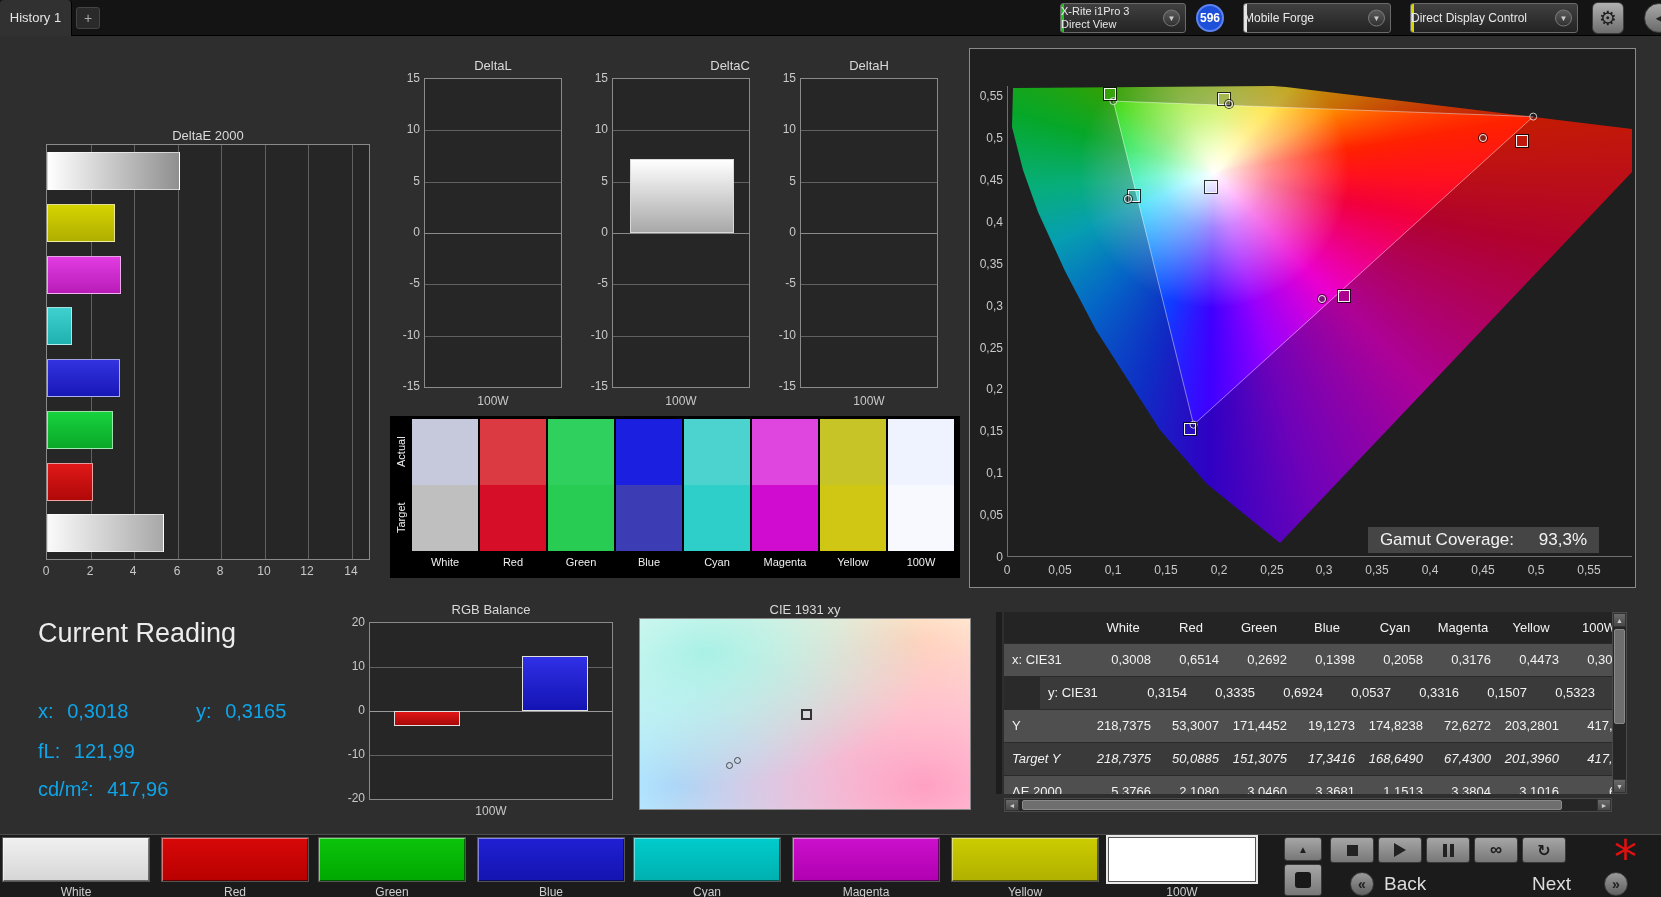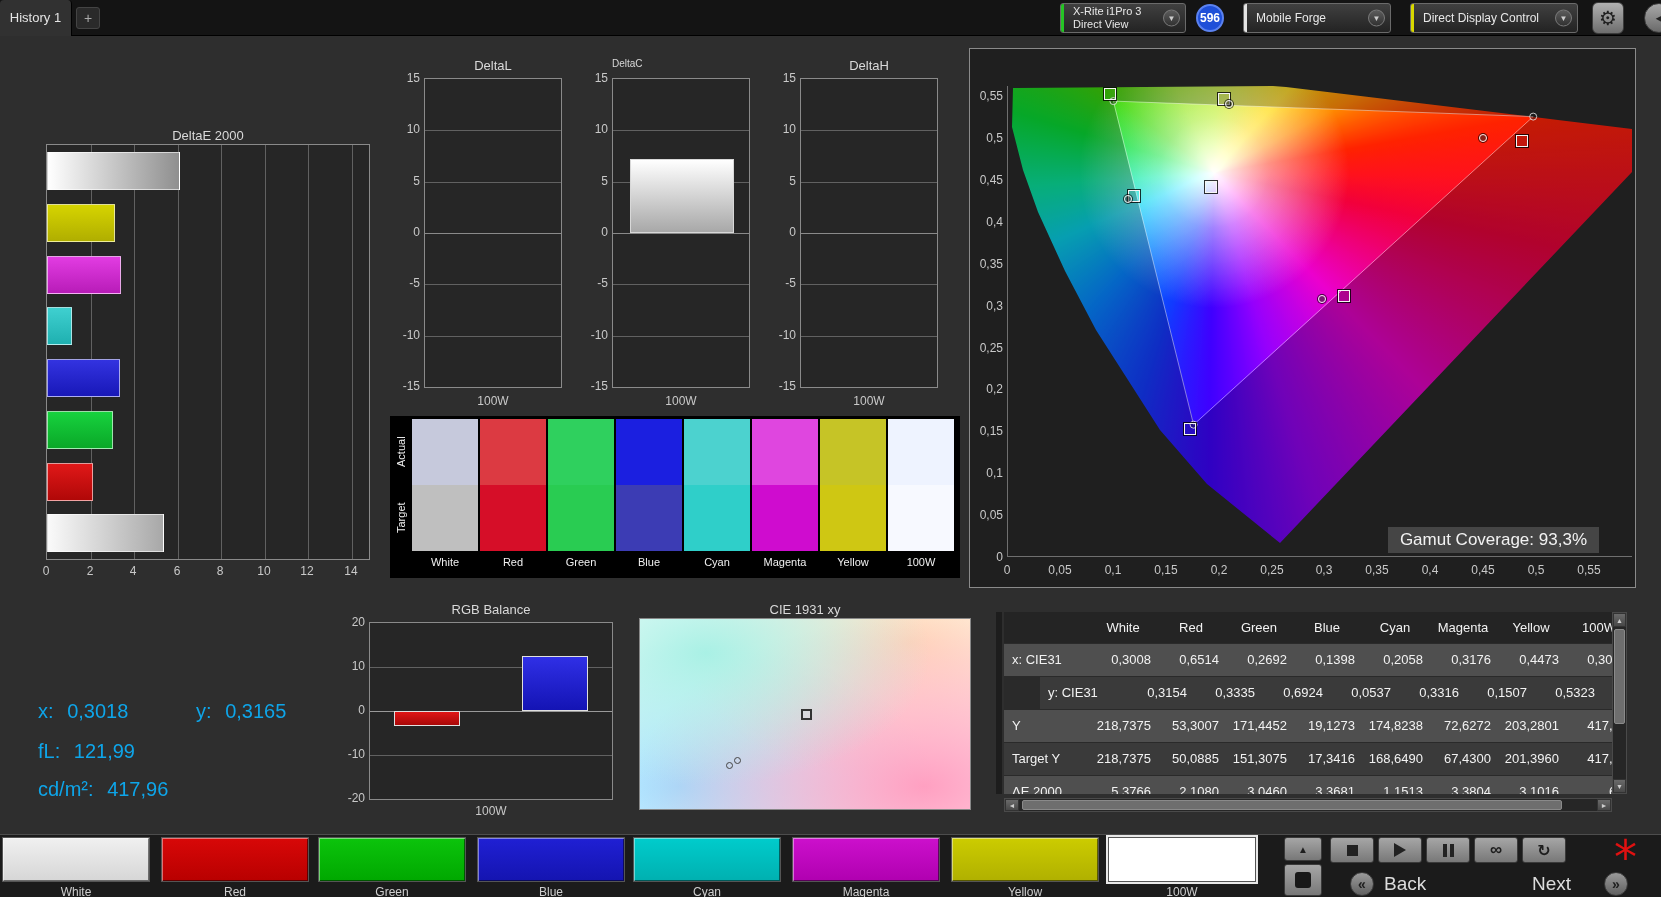--- a/index.html
+++ b/index.html
@@ -12,21 +12,21 @@
   #topbar{position:absolute;left:0;top:0;width:1661px;height:36px;background:#141414;border-bottom:1px solid #000}
   #history-tab{position:absolute;left:0;top:0;width:72px;height:36px;background:#313131;border-right:1px solid #000;
     border-radius:4px 4px 0 0;font-size:13px;line-height:36px;text-align:center;color:#e4e4e4;cursor:pointer}
   #add-tab{position:absolute;left:76px;top:7px;width:24px;height:22px;background:#2a2a2a;border:1px solid #444;border-radius:3px;
     font-size:14px;line-height:20px;text-align:center;color:#aaa;cursor:pointer}
   .dd{position:absolute;top:3px;height:30px;background:linear-gradient(180deg,#404040,#232323);border:1px solid #6a6a6a;
     border-radius:3px;color:#e8e8e8;cursor:pointer;overflow:hidden}
   .dd .accent{position:absolute;left:0;top:0;bottom:0;width:3px}
   .dd .chev{position:absolute;right:5px;top:50%;transform:translateY(-50%);width:17px;height:17px;border-radius:50%;
     background:linear-gradient(180deg,#5c5c5c,#313131);border:1px solid #7a7a7a;font-size:8px;color:#ccc;text-align:center;line-height:15px}
-  .dd .ddtext{position:absolute;left:12px;top:50%;transform:translateY(-50%);font-size:12px;white-space:nowrap}
+  .dd .ddtext{position:absolute;left:0;top:50%;transform:translateY(-50%);font-size:12px;white-space:nowrap}
   .dd .two{font-size:11px;line-height:13px}
   #badge{position:absolute;left:1196px;top:4px;width:28px;height:28px;border-radius:50%;background:#1e4fd8;
     border:2px solid #5b82f0;color:#fff;font-size:12px;font-weight:bold;text-align:center;line-height:24px}
   #gear-btn{position:absolute;left:1592px;top:2px;width:32px;height:32px;border-radius:6px;
     background:linear-gradient(180deg,#b0b0b0,#6e6e6e);border:1px solid #3c3c3c;color:#1e1e1e;font-size:20px;text-align:center;line-height:30px;cursor:pointer}
   #edge-btn{position:absolute;left:1644px;top:3px;width:30px;height:30px;border-radius:50%;
     background:linear-gradient(180deg,#a8a8a8,#6a6a6a);border:1px solid #3c3c3c;color:#222;font-size:11px;text-align:center;line-height:28px;cursor:pointer}
 
   #page-title{position:absolute;left:44px;top:52px;font-size:36px;color:#ececec;letter-spacing:0.5px}
 
@@ -162,21 +162,21 @@
         <div style="position: absolute; left: 0px; top: 15px; width: 26px; text-align: right; font-size: 12px; color: rgb(201, 201, 201);">15</div>
         <div style="position: absolute; left: 0px; top: 66px; width: 26px; text-align: right; font-size: 12px; color: rgb(201, 201, 201);">10</div>
         <div style="position: absolute; left: 0px; top: 118px; width: 26px; text-align: right; font-size: 12px; color: rgb(201, 201, 201);">5</div>
         <div style="position: absolute; left: 0px; top: 169px; width: 26px; text-align: right; font-size: 12px; color: rgb(201, 201, 201);">0</div>
         <div style="position: absolute; left: 0px; top: 220px; width: 26px; text-align: right; font-size: 12px; color: rgb(201, 201, 201);">-5</div>
         <div style="position: absolute; left: 0px; top: 272px; width: 26px; text-align: right; font-size: 12px; color: rgb(201, 201, 201);">-10</div>
         <div style="position: absolute; left: 0px; top: 323px; width: 26px; text-align: right; font-size: 12px; color: rgb(201, 201, 201);">-15</div>
         <div style="position: absolute; left: 30px; top: 338px; width: 138px; text-align: center; font-size: 12px; color: rgb(201, 201, 201);">100W</div>
       </div>
       <div style="position: absolute; left: 582px; top: 56px; width: 200px; height: 360px;">
-        <div style="position: absolute; left: 30px; top: 2px; width: 138px; text-align: left; font-size: 10px; color: rgb(217, 217, 217);">DeltaC</div>
+        <div style="position: absolute; left: 30px; top: 2px; width: 138px; text-align: right; font-size: 13px; color: rgb(217, 217, 217);">DeltaC</div>
         <div style="position: absolute; left: 30px; top: 22px; width: 138px; height: 310px; background: rgb(38, 38, 38); border: 1px solid rgb(138, 138, 138);">
           <div style="position: absolute; left: 0px; top: 51px; width: 100%; height: 1px; background: rgb(97, 97, 97);"></div>
           <div style="position: absolute; left: 0px; top: 103px; width: 100%; height: 1px; background: rgb(97, 97, 97);"></div>
           <div style="position: absolute; left: 0px; top: 154px; width: 100%; height: 1px; background: rgb(138, 138, 138);"></div>
           <div style="position: absolute; left: 0px; top: 205px; width: 100%; height: 1px; background: rgb(97, 97, 97);"></div>
           <div style="position: absolute; left: 0px; top: 257px; width: 100%; height: 1px; background: rgb(97, 97, 97);"></div>
           <div style="position: absolute; left: 17px; width: 104px; top: 80px; height: 74px; background: linear-gradient(rgb(255, 255, 255), rgb(168, 168, 168)); border: 1px solid rgb(216, 216, 216);"></div>
         </div>
         <div style="position: absolute; left: 0px; top: 15px; width: 26px; text-align: right; font-size: 12px; color: rgb(201, 201, 201);">15</div>
         <div style="position: absolute; left: 0px; top: 66px; width: 26px; text-align: right; font-size: 12px; color: rgb(201, 201, 201);">10</div>
@@ -254,21 +254,21 @@
         <div class="marker-sq" style="left: 330px; top: 204px;"></div>
         <div class="marker-sq" style="left: 176px; top: 337px;"></div>
         <div class="marker-dot" style="left: 471px; top: 48px;"></div>
         <div class="marker-dot" style="left: 310px; top: 209px;"></div>
         <div class="marker-dot" style="left: 217px; top: 14px;"></div>
         <div class="marker-dot" style="left: 116px; top: 109px;"></div>
       </div>
     <div id="cie-axes"></div>
     <div id="cie-coverage">
       <span>Gamut Coverage:</span>
-      <span style="margin-left:0">93,3%</span>
+      <span style="margin-left:20px">93,3%</span>
     </div>
   <div style="position: absolute; left: 19px; top: 514px; width: 36px; text-align: center; font-size: 12px; color: rgb(201, 201, 201);">0</div>
       <div style="position: absolute; left: 72px; top: 514px; width: 36px; text-align: center; font-size: 12px; color: rgb(201, 201, 201);">0,05</div>
       <div style="position: absolute; left: 125px; top: 514px; width: 36px; text-align: center; font-size: 12px; color: rgb(201, 201, 201);">0,1</div>
       <div style="position: absolute; left: 178px; top: 514px; width: 36px; text-align: center; font-size: 12px; color: rgb(201, 201, 201);">0,15</div>
       <div style="position: absolute; left: 231px; top: 514px; width: 36px; text-align: center; font-size: 12px; color: rgb(201, 201, 201);">0,2</div>
       <div style="position: absolute; left: 284px; top: 514px; width: 36px; text-align: center; font-size: 12px; color: rgb(201, 201, 201);">0,25</div>
       <div style="position: absolute; left: 336px; top: 514px; width: 36px; text-align: center; font-size: 12px; color: rgb(201, 201, 201);">0,3</div>
       <div style="position: absolute; left: 389px; top: 514px; width: 36px; text-align: center; font-size: 12px; color: rgb(201, 201, 201);">0,35</div>
       <div style="position: absolute; left: 442px; top: 514px; width: 36px; text-align: center; font-size: 12px; color: rgb(201, 201, 201);">0,4</div>
@@ -282,20 +282,21 @@
       <div style="position: absolute; left: 2px; top: 208px; width: 31px; text-align: right; font-size: 12px; color: rgb(201, 201, 201);">0,35</div>
       <div style="position: absolute; left: 2px; top: 250px; width: 31px; text-align: right; font-size: 12px; color: rgb(201, 201, 201);">0,3</div>
       <div style="position: absolute; left: 2px; top: 292px; width: 31px; text-align: right; font-size: 12px; color: rgb(201, 201, 201);">0,25</div>
       <div style="position: absolute; left: 2px; top: 333px; width: 31px; text-align: right; font-size: 12px; color: rgb(201, 201, 201);">0,2</div>
       <div style="position: absolute; left: 2px; top: 375px; width: 31px; text-align: right; font-size: 12px; color: rgb(201, 201, 201);">0,15</div>
       <div style="position: absolute; left: 2px; top: 417px; width: 31px; text-align: right; font-size: 12px; color: rgb(201, 201, 201);">0,1</div>
       <div style="position: absolute; left: 2px; top: 459px; width: 31px; text-align: right; font-size: 12px; color: rgb(201, 201, 201);">0,05</div>
       <div style="position: absolute; left: 2px; top: 501px; width: 31px; text-align: right; font-size: 12px; color: rgb(201, 201, 201);">0</div>
     </div>
 
+  <div id="cr-title">Current Reading</div>
   <div class="cr-line" style="left:38px;top:700px">
     <span>x:</span>
     <span style="margin-left:8px">0,3018</span>
   </div>
   <div class="cr-line" style="left:196px;top:700px">
     <span>y:</span>
     <span style="margin-left:8px">0,3165</span>
   </div>
   <div class="cr-line" style="left:38px;top:740px">
     <span>fL:</span>
@@ -369,21 +370,21 @@
         <div class="tcell lbl">Y</div>
         <div class="tcell val">218,7375</div>
         <div class="tcell val">53,3007</div>
         <div class="tcell val">171,4452</div>
         <div class="tcell val">19,1273</div>
         <div class="tcell val">174,8238</div>
         <div class="tcell val">72,6272</div>
         <div class="tcell val">203,2801</div>
         <div class="tcell val">417,96</div>
       </div>
-      <div class="trow" style="background: rgb(58, 58, 58);">
+      <div class="trow" style="background: rgb(58, 58, 58); font-style: italic;">
         <div class="tcell lbl">Target Y</div>
         <div class="tcell val">218,7375</div>
         <div class="tcell val">50,0885</div>
         <div class="tcell val">151,3075</div>
         <div class="tcell val">17,3416</div>
         <div class="tcell val">168,6490</div>
         <div class="tcell val">67,4300</div>
         <div class="tcell val">201,3960</div>
         <div class="tcell val">417,96</div>
       </div>

